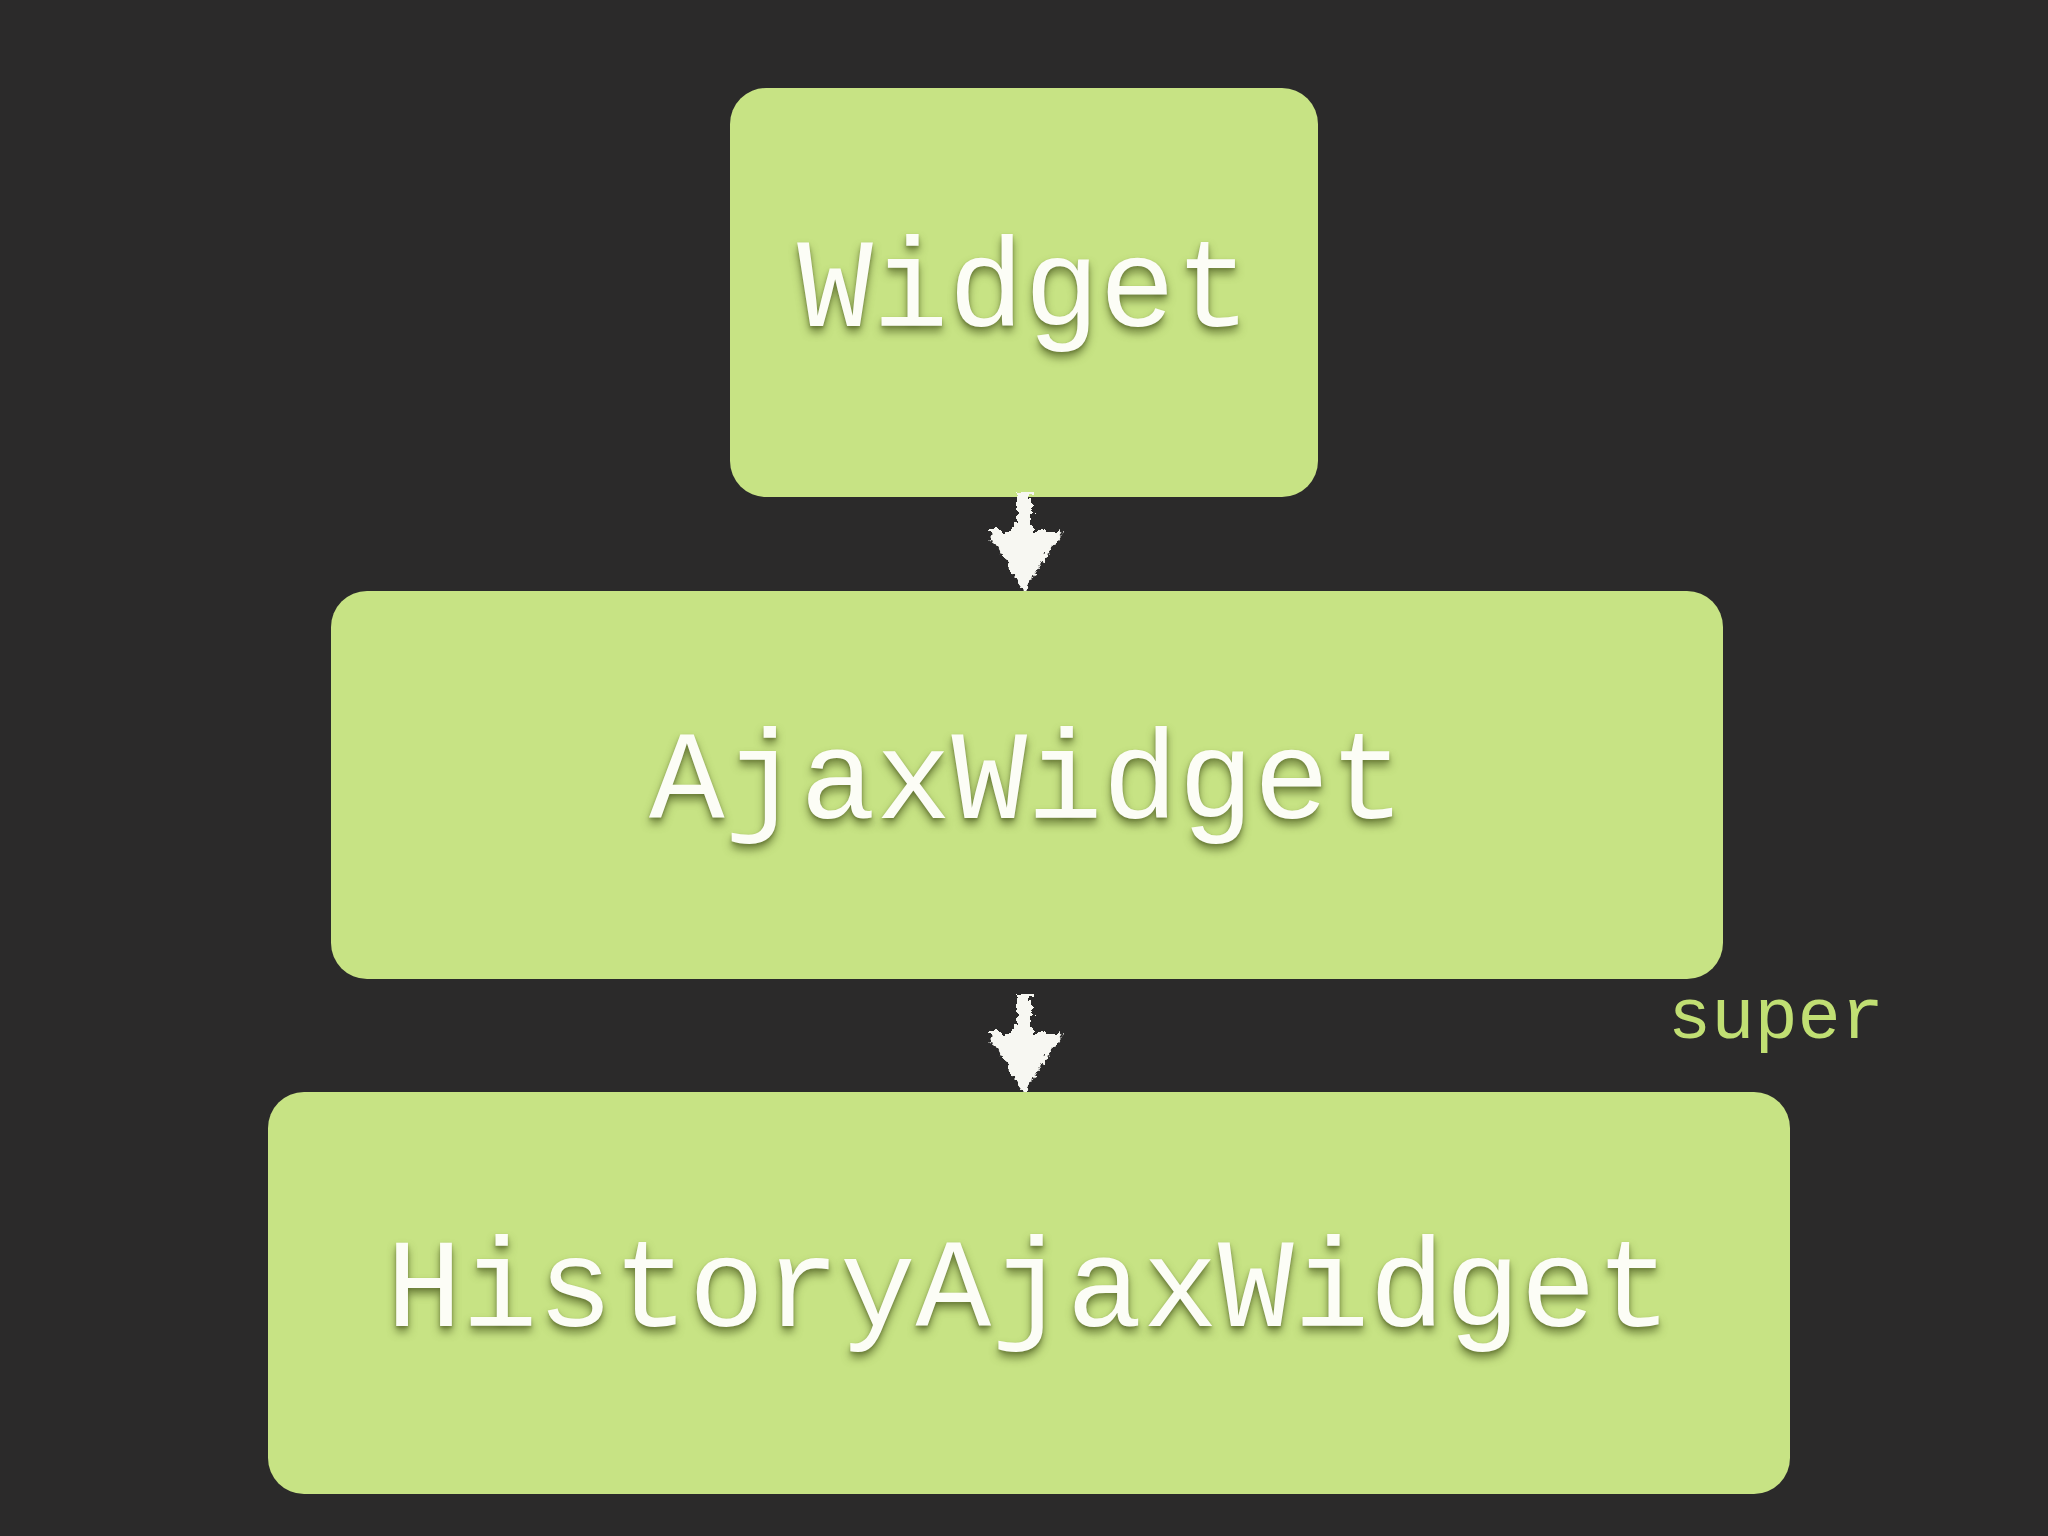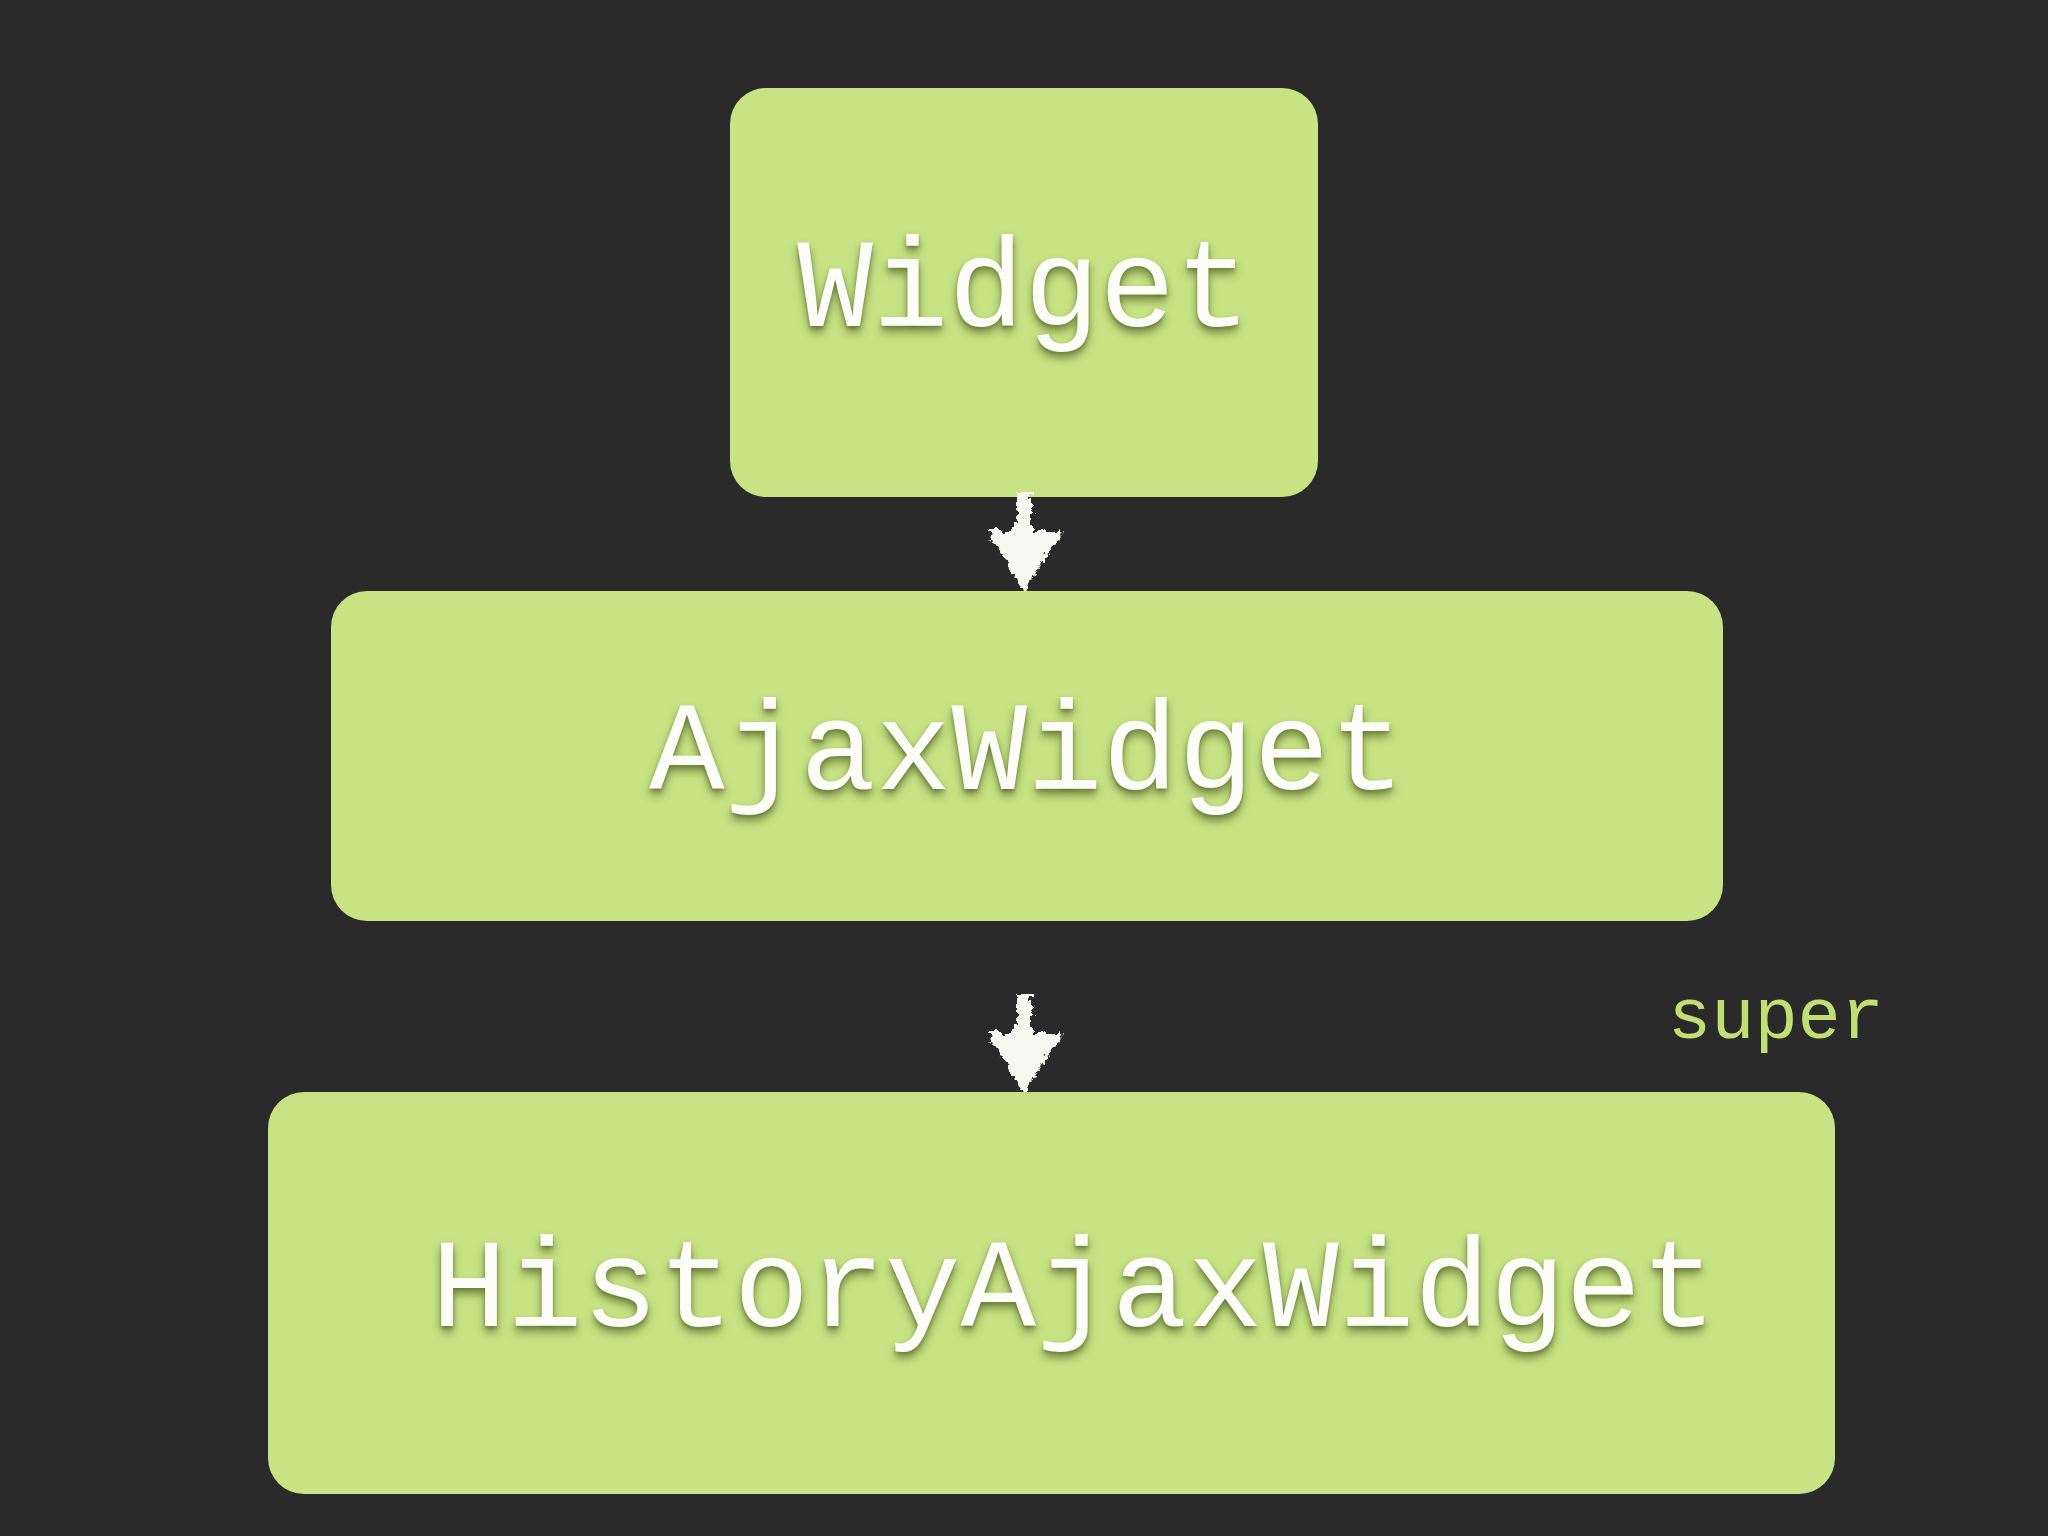--- a/index.html
+++ b/index.html
@@ -17,22 +17,22 @@
     display:flex;align-items:center;justify-content:center;
   }
   .node-label{
     color:var(--node-text,#fcfdf6);
     font-size:126px;
     line-height:1;
     white-space:nowrap;
     text-shadow:0 6px 9px rgba(78,94,34,.70), 0 2px 3px rgba(78,94,34,.45);
   }
   #node-widget {left:730px; top:88px;   width:588px;  height:409px;}
-  #node-ajax   {left:331px; top:591px;  width:1392px; height:330px;}
-  #node-history{left:268px; top:1092px; width:1522px; height:402px;padding-left:45px;}
+  #node-ajax   {left:331px; top:591px;  width:1392px; height:388px;}
+  #node-history{left:268px; top:1092px; width:1522px; height:402px;}
   .arrow{position:absolute;width:120px;height:104px;}
   #arrow-1{left:964px;top:492px;}
   #arrow-2{left:964px;top:994px;}
   .annotation{
     position:absolute;
     left:1668px;top:976px;
     font-size:72px;line-height:1.2;
     color:var(--label,#c1df73);
     white-space:nowrap;
   }

